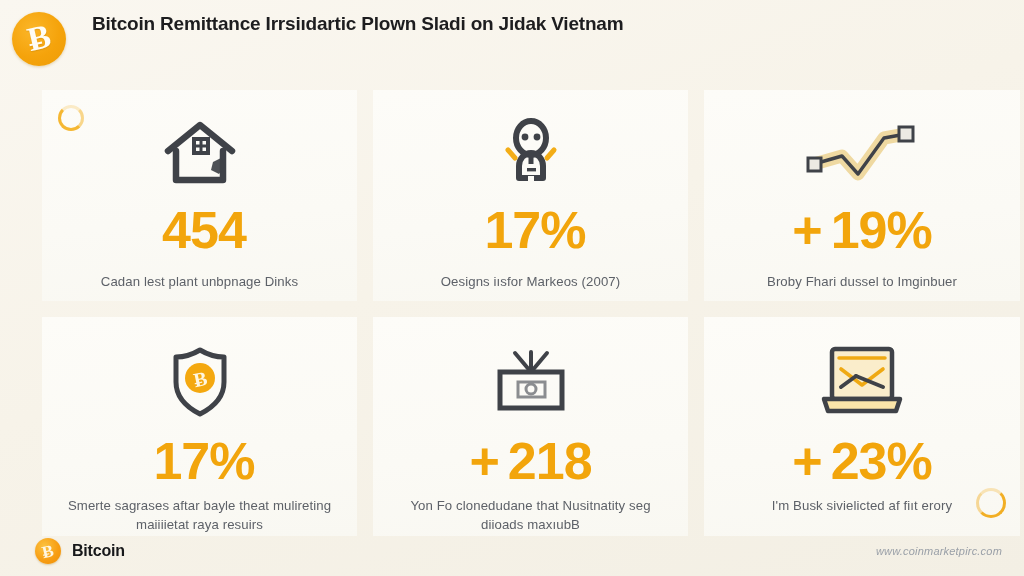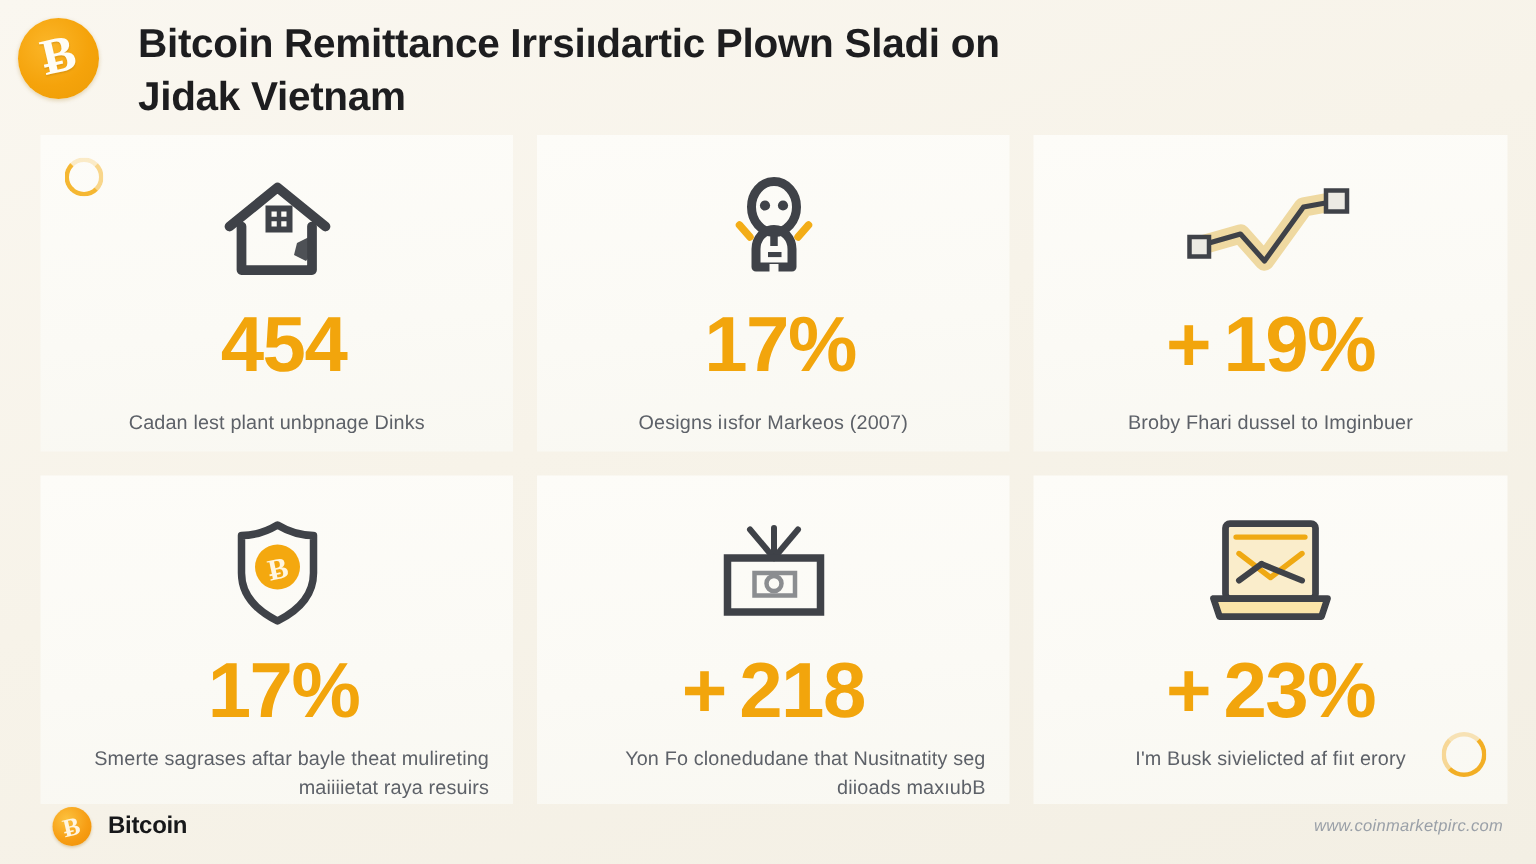--- a/index.html
+++ b/index.html
@@ -32,28 +32,28 @@
   }
   .brand-coin .sym {
     color:#fffdf6; font-size:34px; font-weight:bold;
     font-family:"Liberation Serif", serif;
     line-height:1; transform:rotate(-13deg) translateY(-1px);
     letter-spacing:-1px;
     text-shadow:0 1px 1px rgba(150,100,0,.25);
   }
   .title-wrap { margin-left:26px; padding-top:4px; }
   .title {
-    font-size:27px; font-weight:bold; color:#1d1d1f;
+    font-size:19px; font-weight:bold; color:#1d1d1f;
     line-height:1.29; letter-spacing:-.2px;
     max-width:640px;
   }
 
   
   .grid {
-    position:absolute; left:27px; top:90px;
+    position:absolute; left:42px; top:90px;
     width:960px; height:440px;
     display:grid;
     grid-template-columns:315px 315px 316px;
     grid-template-rows:211px 219px;
     column-gap:12px; row-gap:10px;gap:16px;
   }
   .card {
     position:relative;
     background:linear-gradient(175deg,#fdfcf8 0%,#fbfaf5 60%,#f9f8f2 100%);
     display:flex; flex-direction:column;
@@ -69,21 +69,21 @@
     font-size:52px; font-weight:bold;
     color:#f2a50c; line-height:1;
     letter-spacing:-1px;
     margin-top:6px;
     display:flex; align-items:baseline;
   }
   .stat .plus { margin-right:9px; font-weight:bold; }
   .label {
     margin-top:16px; padding:0 16px;
     font-size:13.2px; color:#5d6168;
-    text-align:right; line-height:1.45;
+    text-align:center; line-height:1.45;
     letter-spacing:.1px;
   }
   .card.r2 .label { margin-top:9px; }
   .card.r2 .stat { margin-top:10px; }
 
   
   .ring {
     position:absolute;
     border-radius:50%;
     border:3.5px solid #f3ab16;

